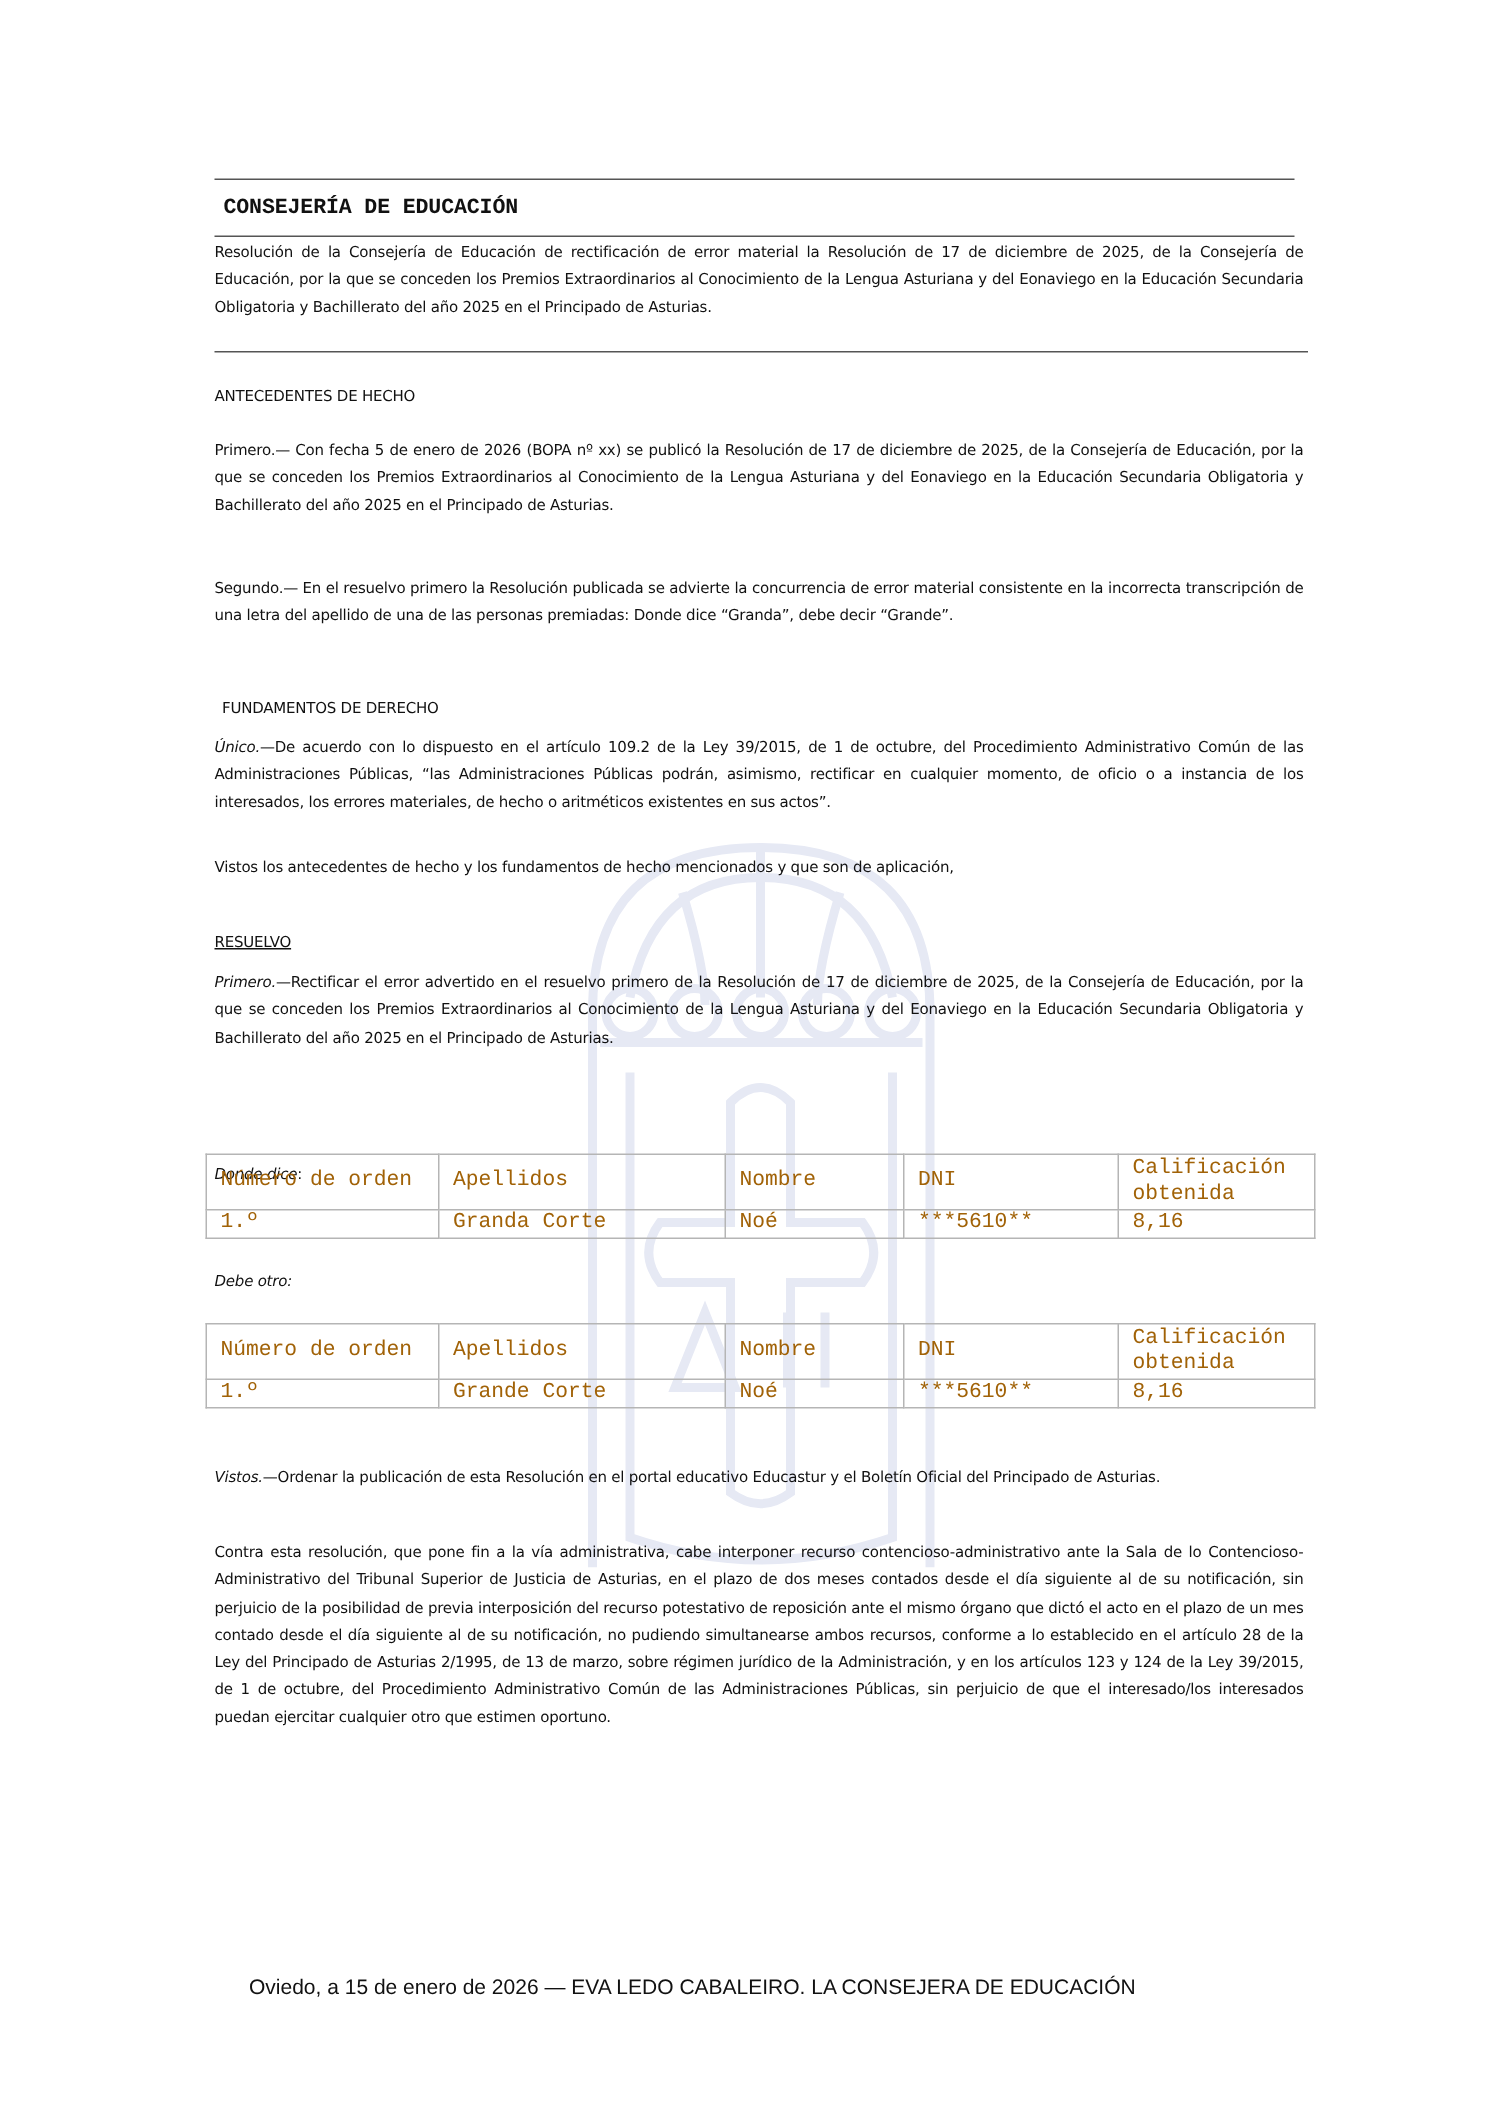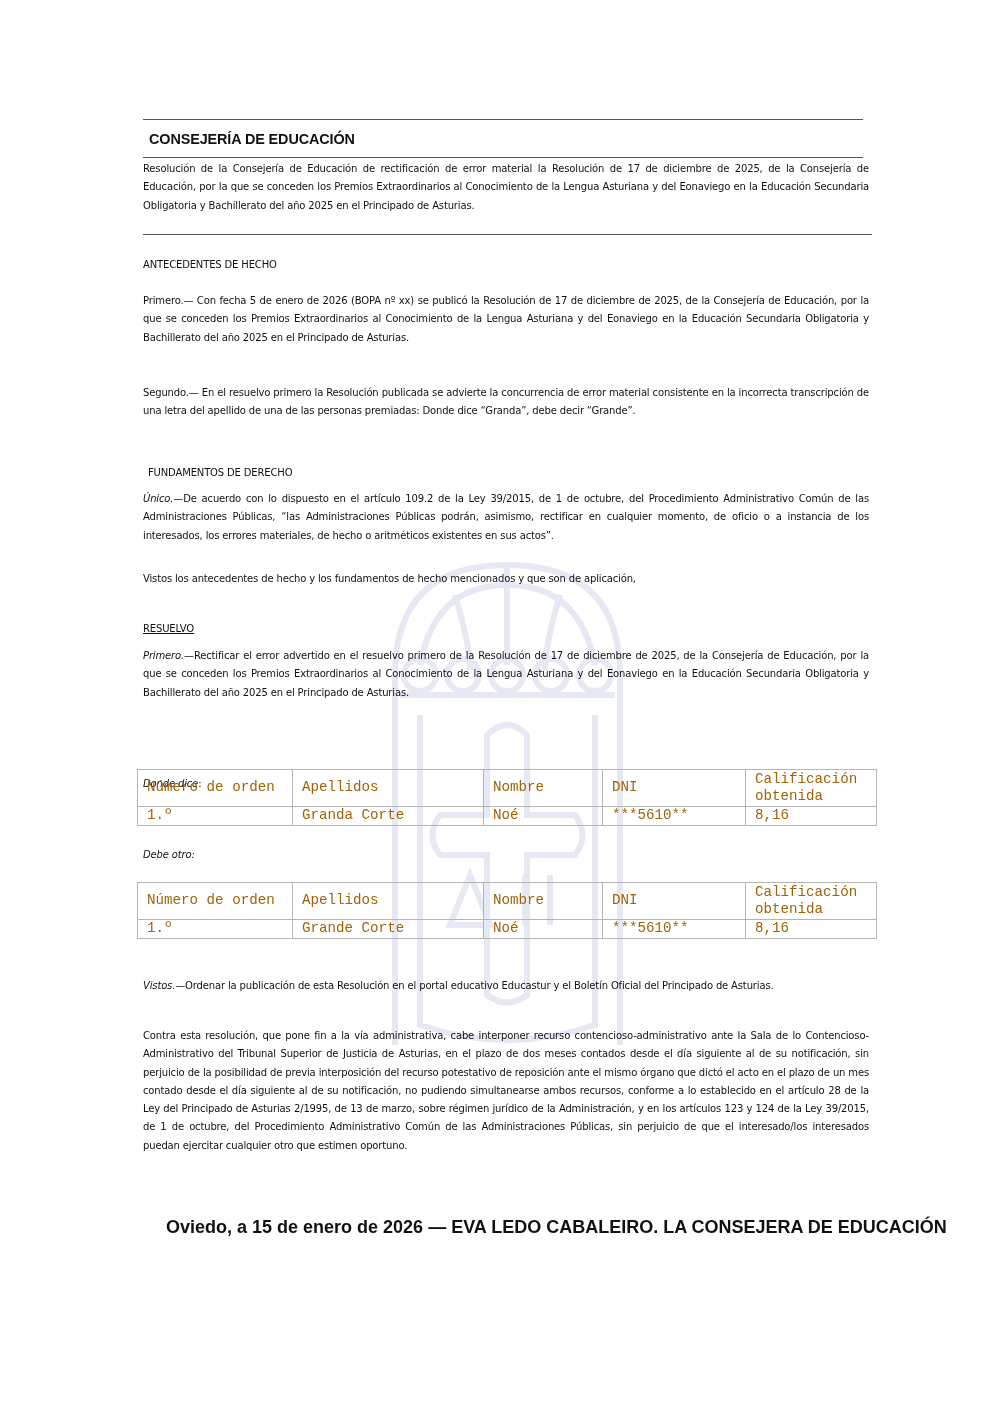--- a/index.html
+++ b/index.html
@@ -2,29 +2,29 @@
 <html><head>
 <meta charset="utf-8">
 <style>
   html, body { margin:0; padding:0; background:#ffffff; }
   body { width:1000px; height:1414px; position:relative; overflow:hidden; color:#111; }
   .page { position:absolute; left:0; top:0; width:1000px; height:1414px; }
   .txt { font-family:"DejaVu Sans", sans-serif; font-size:10px; line-height:18.3px; letter-spacing:-0.15px; }
   .just { text-align:justify; text-align-last:left; }
   .rule { position:absolute; height:1px; background:#555; }
   .block { position:absolute; left:143px; width:726px; }
-  .heading-bold { font-family:Liberation Sans, sans-serif; font-weight:bold; font-size:14.4px; letter-spacing:-0.1px; }
+  .heading-bold { font-family:Liberation Mono, monospace; font-weight:bold; font-size:14.4px; letter-spacing:-0.1px; }
   i, .it { font-style:italic; }
   .watermark { position:absolute; left:375px; top:555px; width:265px; height:490px; }
   table.grid { position:absolute; left:137px; width:739px; border-collapse:collapse; table-layout:fixed;
     font-family:Liberation Mono, monospace; font-size:14.2px; color:#a16207; }
   table.grid td { border:1px solid #b5b5b5; padding:0 9px; vertical-align:middle; line-height:17.5px; }
   table.grid tr.hdr td { height:36px; }
   table.grid tr.row td { height:18px; }
-  .footer { position:absolute; left:166px; top:1217px; font-family:"Liberation Sans", sans-serif; font-size:18px; color:#111; white-space:nowrap;font-weight:bold; }
+  .footer { position:absolute; left:166px; top:1316px; font-family:"Liberation Sans", sans-serif; font-size:14px; color:#111; white-space:nowrap; }
 </style>
 </head>
 <body>
 
 <div class="page">
 
   <svg class="watermark" viewBox="0 0 265 490" fill="none" stroke="#e6e9f4" stroke-width="6">
     <path d="M20 120 Q20 10 132 10 Q245 10 245 120 L245 490"></path>
     <path d="M20 120 L20 490"></path>
     <path d="M45 110 Q60 30 132 30 Q205 30 220 110"></path>

